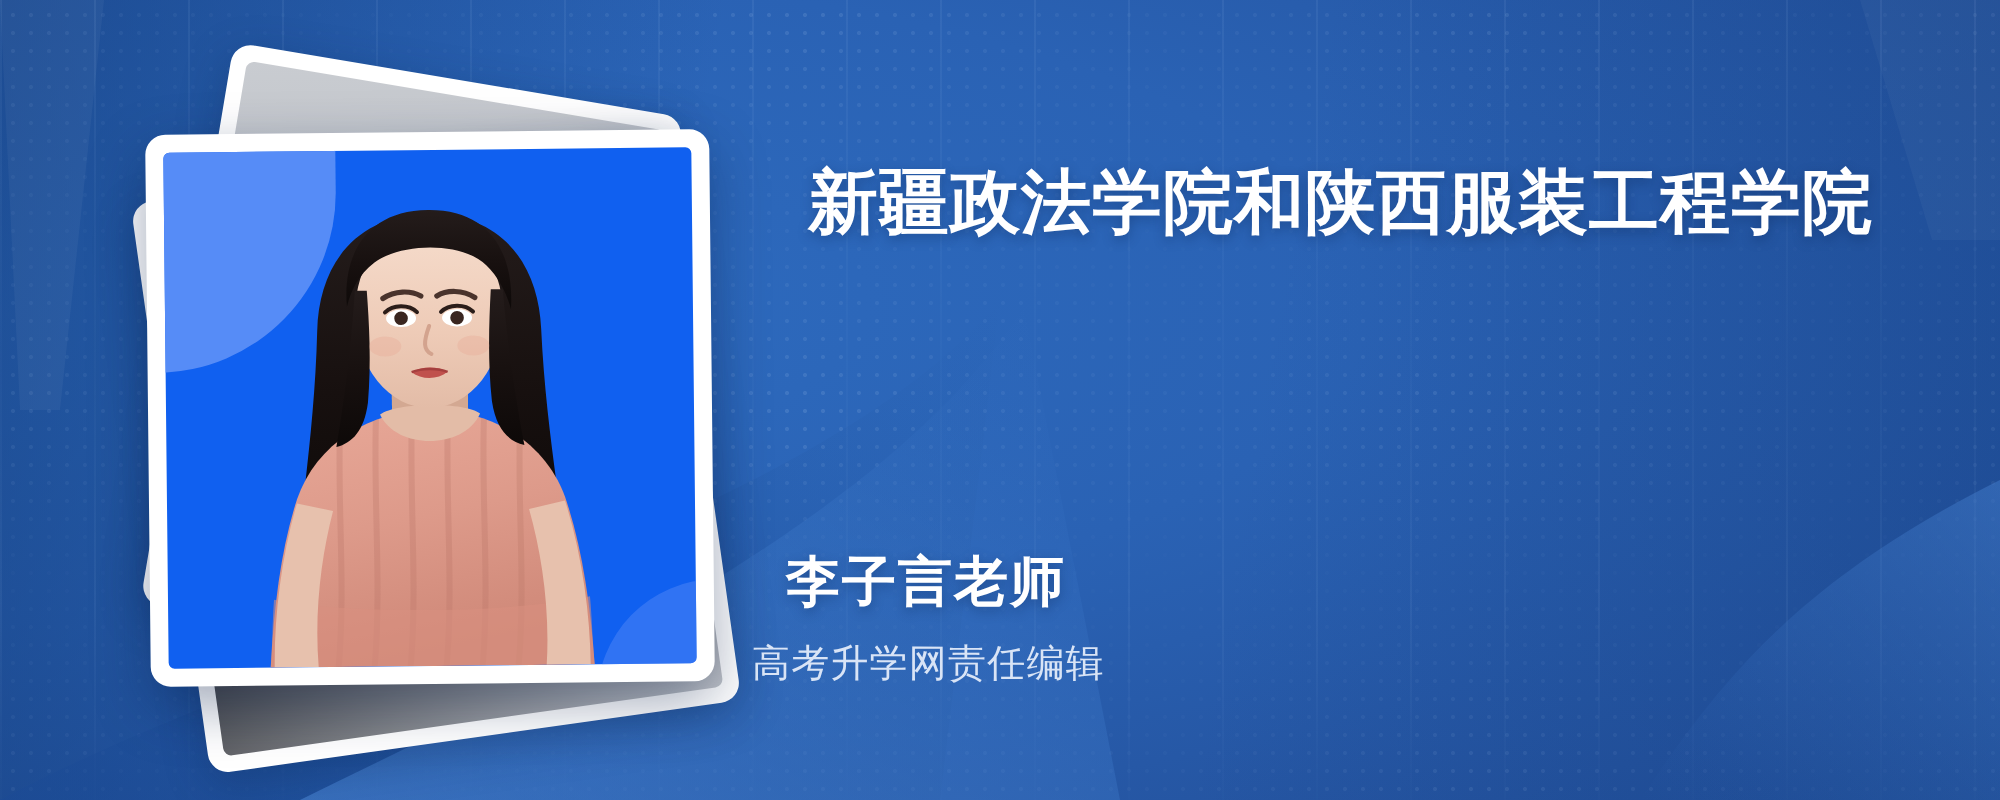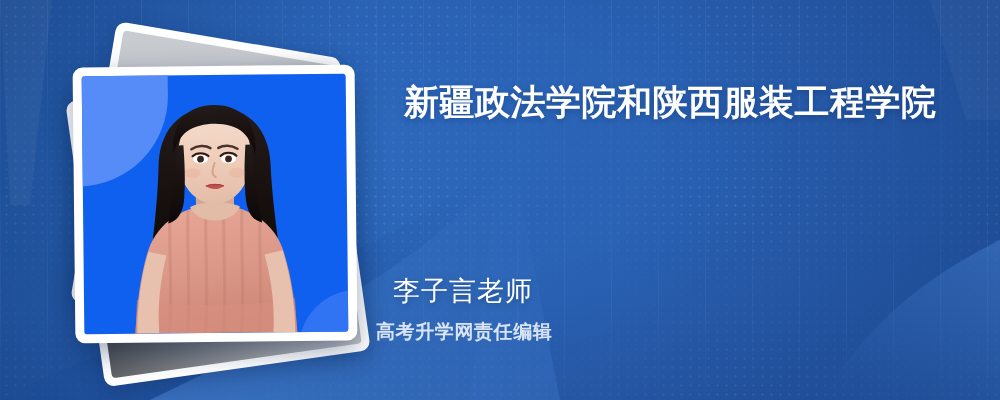--- a/index.html
+++ b/index.html
@@ -161,32 +161,32 @@
     text-shadow: 0 2px 6px rgba(10,35,80,.35);
     margin-left: 24px;
   }
   .headline .l2 { display: block; padding-left: 14px; }
   .byline {
     position: absolute;
     top: 273px;
     left: 21px;
     color: #ffffff;
     font-size: 27px;
-    font-weight: 400;
+    font-weight: 700;
     letter-spacing: 1px;
     text-shadow: 0 2px 6px rgba(10,35,80,.35);
     text-align: center;
   }
   .byline-sub {
     position: absolute;
     top: 319px;
     left: 4px;
     color: #e6eefb;
     font-size: 19px;
-    font-weight: 700;
+    font-weight: 400;
     letter-spacing: .6px;
     opacity: .93;
   }
 </style>
 </head>
 <body>
 
 <div class="poster">
 
   <div class="bg-base"></div>

